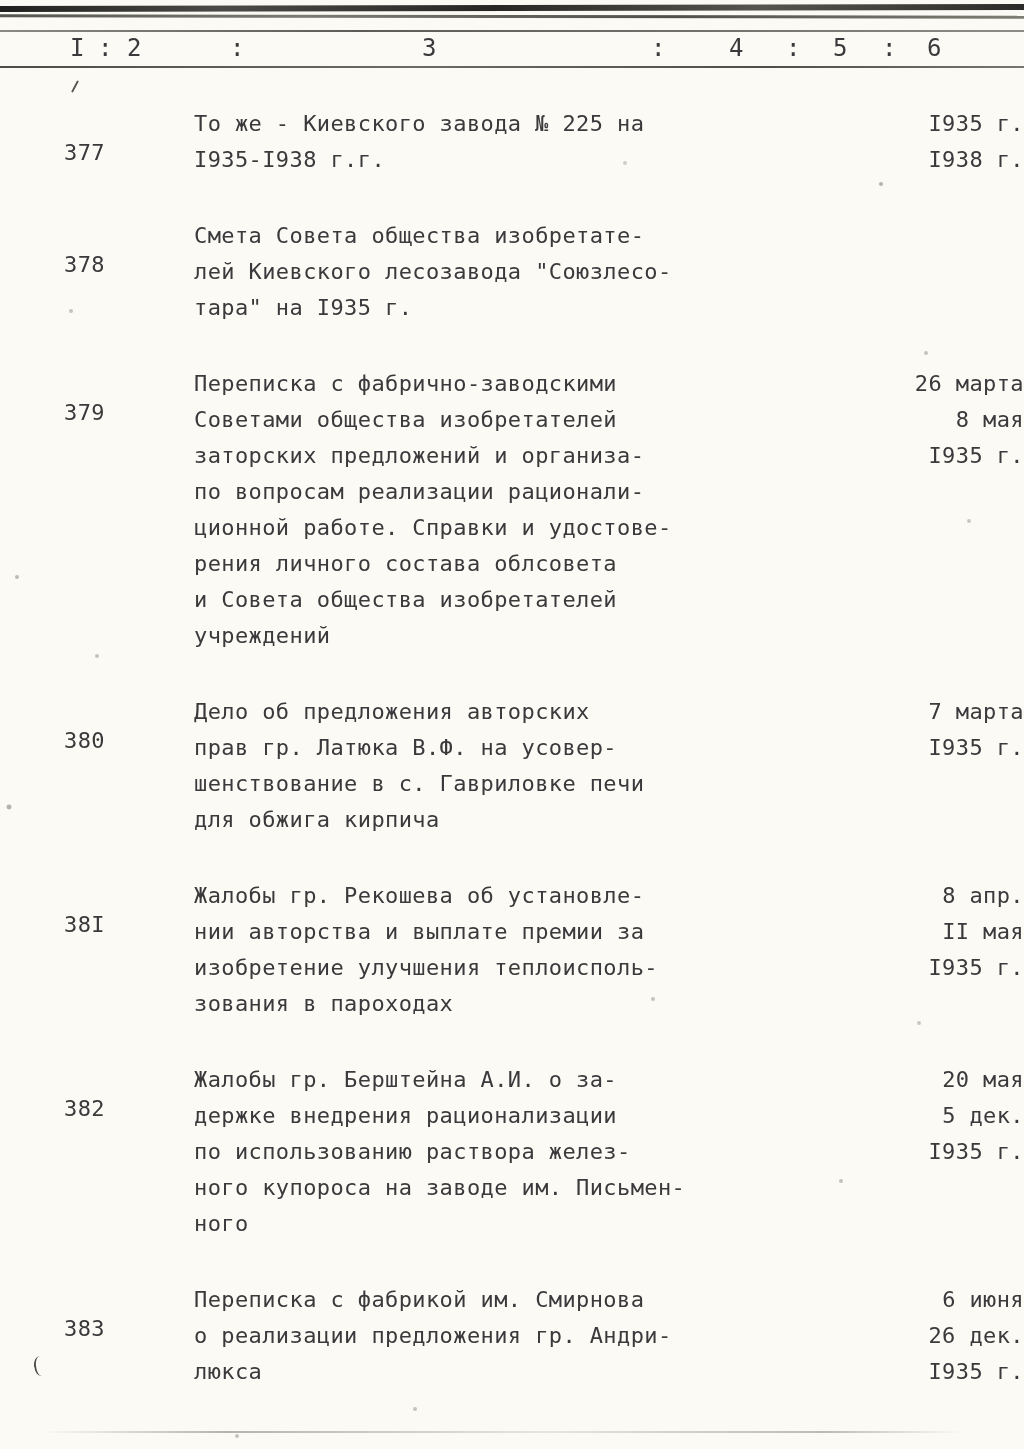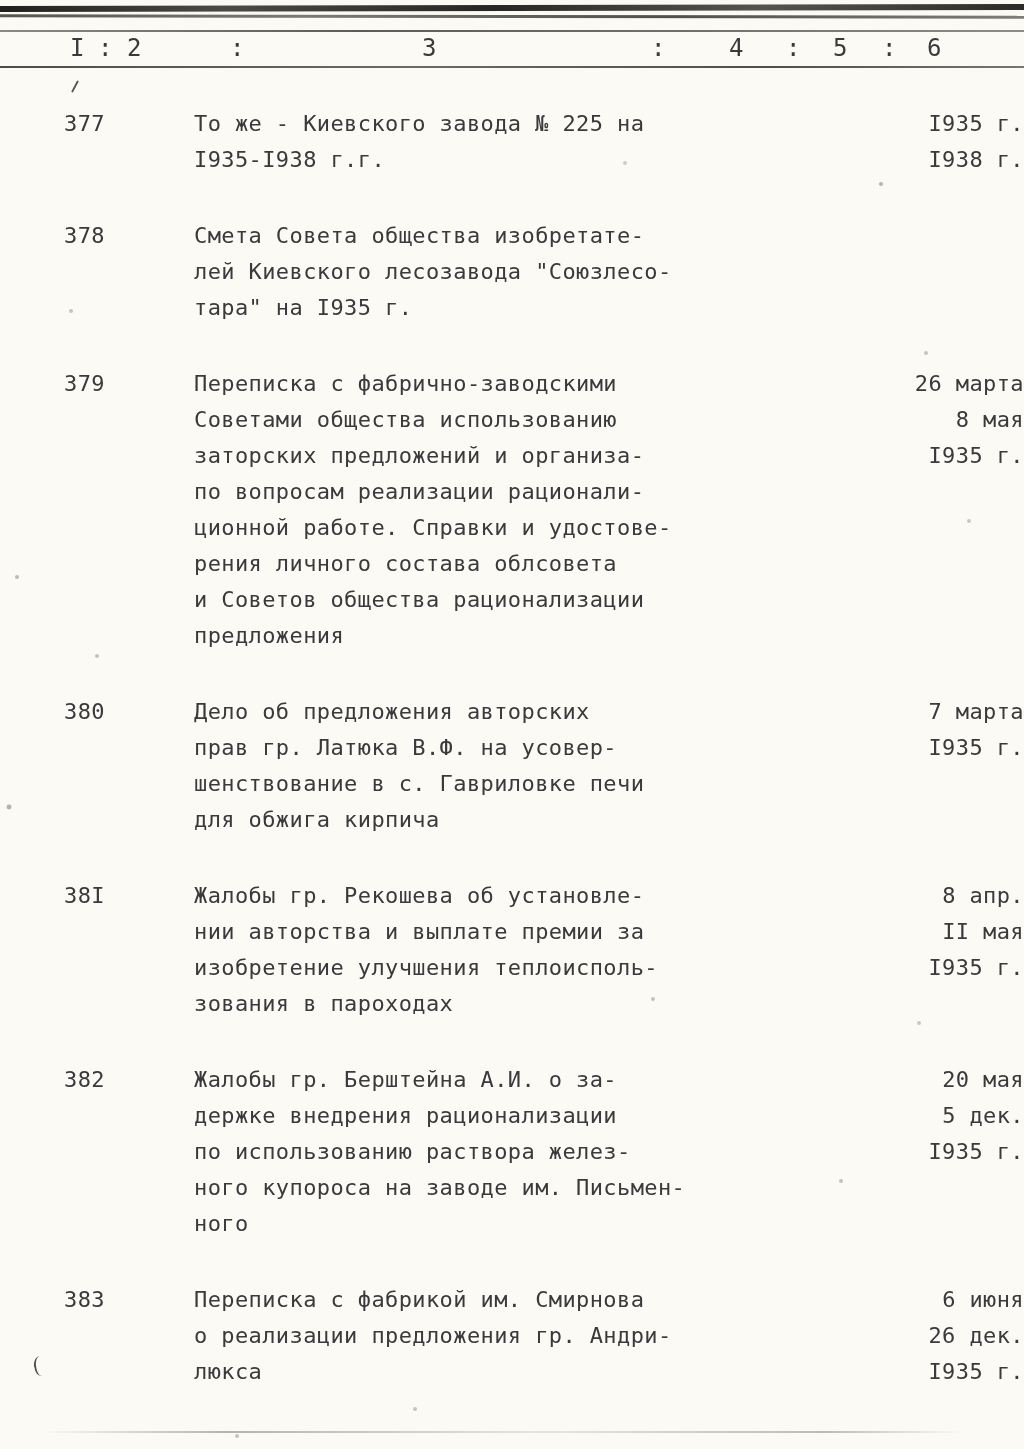--- a/index.html
+++ b/index.html
@@ -55,21 +55,21 @@
     top: 106px; left: 64px; right: 0;
     font-size: 22px;
     letter-spacing: 0.4px;
   }
   .entry {
     display: grid;
     grid-template-columns: 130px 490px auto;
     margin-bottom: 40px;
   }
   .line { height: 36px; line-height: 36px; white-space: nowrap; }
-  .num  { line-height: 36px; }
+  .num  { line-height: 36px; margin-top: 29px; }
   .desc { overflow: visible; }
   .dates{ overflow: visible; text-align: right; }
 
   
   .bottom-rule {
     position: absolute; bottom: 16px; left: 4%; width: 90%; height: 2px;
     background: linear-gradient(90deg, rgba(150,148,140,0), #b6b4aa 20%, rgba(170,168,158,.25) 55%, #bdbbb1 85%, rgba(150,148,140,0));
   }
 
   
@@ -148,27 +148,27 @@
           <div class="line">лей Киевского лесозавода "Союзлесо-</div>
           <div class="line">тара" на I935 г.</div>
         </div>
       <div class="dates"></div>
     </div>
 
     <div class="entry">
       <div class="num">379</div>
       <div class="desc">
           <div class="line">Переписка с фабрично-заводскими</div>
-          <div class="line">Советами общества использованию</div>
+          <div class="line">Советами общества изобретателей</div>
           <div class="line">заторских предложений и организа-</div>
           <div class="line">по вопросам реализации рационали-</div>
           <div class="line">ционной работе. Справки и удостове-</div>
           <div class="line">рения личного состава облсовета</div>
-          <div class="line">и Советов общества рационализации</div>
-          <div class="line">предложения</div>
+          <div class="line">и Совета общества изобретателей</div>
+          <div class="line">учреждений</div>
         </div>
       <div class="dates">
           <div class="line">26 марта</div>
           <div class="line">8 мая</div>
           <div class="line">I935 г.</div>
         </div>
     </div>
 
     <div class="entry">
       <div class="num">380</div>

